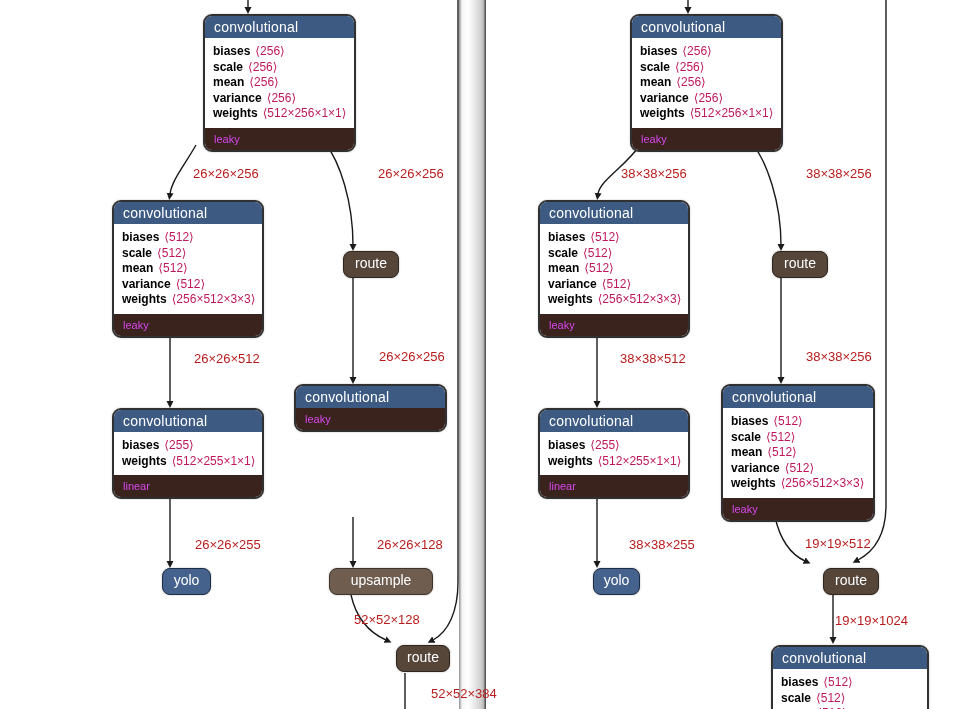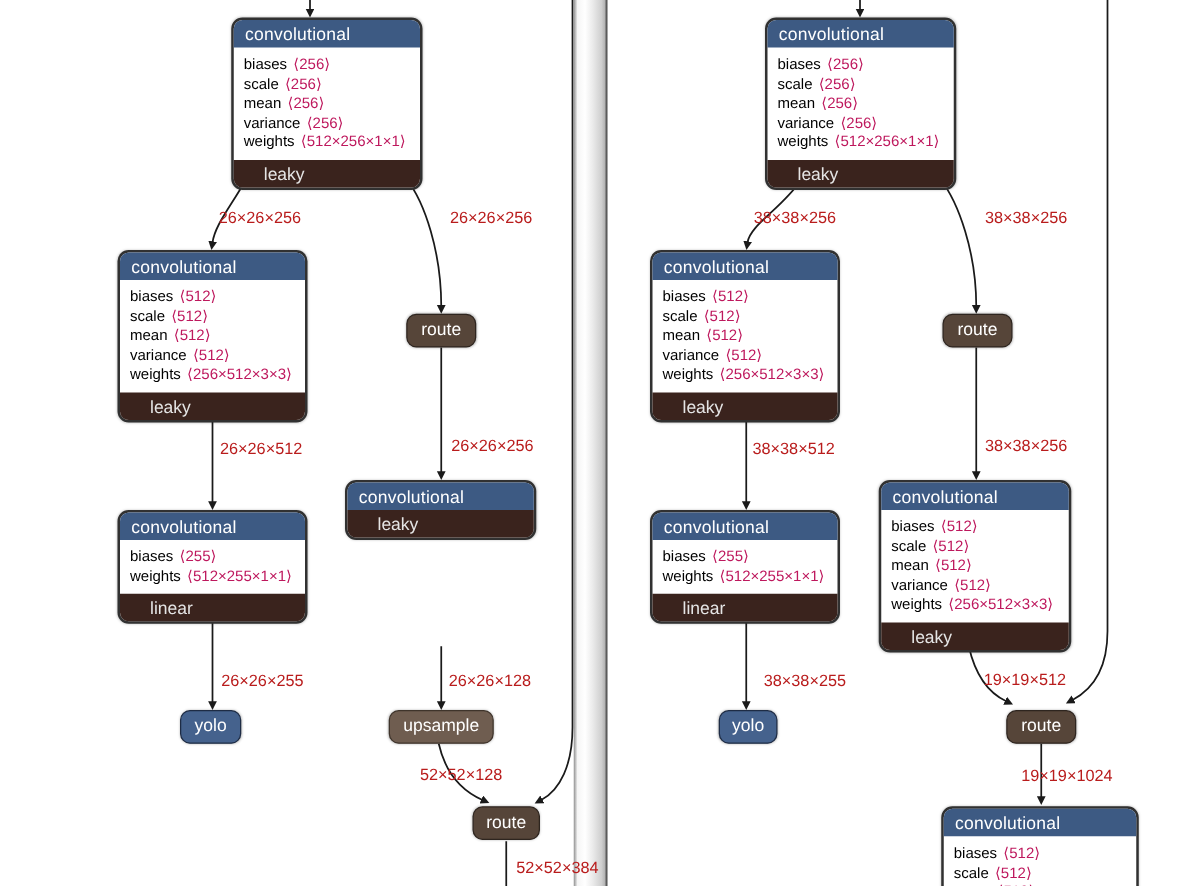--- a/index.html
+++ b/index.html
@@ -1,41 +1,41 @@
 <!DOCTYPE html>
 <html><head>
 <meta charset="utf-8">
 <style>
   html,body{margin:0;padding:0;background:#fff;}
   .screen{
     position:relative;width:958px;height:709px;overflow:hidden;background:#ffffff;
     font-family:"Liberation Sans","DejaVu Sans",sans-serif;
   }
-  .panel{position:absolute;inset:0;}
+  .panel{position:absolute;inset:0;margin-left:18px;}
   
   .divider{
     position:absolute;top:0;height:709px;left:459px;width:27px;z-index:1;
     background:linear-gradient(90deg,#8f8f8f 0px,#f5f5f5 3px,#ffffff 9px,#ececec 55%,#cfcfcf 82%,#b5b5b5 92%,#5f5f5f 96%,#4d4d4d 100%);
   }
   svg.edges{position:absolute;left:0;top:0;z-index:2;pointer-events:none;}
   
   .conv{
     position:absolute;z-index:4;background:#ffffff;border:2px solid #313131;border-radius:9px;
     box-sizing:border-box;box-shadow:0 0 2px rgba(0,0,0,.25);
   }
   .conv .hdr{
     background:#3d5a83;color:#ffffff;font-size:14px;line-height:16px;padding:3px 9px;
     border-radius:7px 7px 0 0;letter-spacing:.2px;
   }
   .conv .body{padding:6px 8px;font-size:12px;line-height:15.5px;color:#111;}
   .field{white-space:nowrap;}
-  .field b{font-weight:normal;color:#000;}
+  .field b{font-weight:bold;color:#000;}
   .field span{margin-left:5px;color:#be185d;}
   .conv .ftr{
-    background:#3a231d;color:#e5e5e5;font-size:14px;line-height:16px;padding:3px 24px;
+    background:#3a231d;color:#d946ef;font-size:11px;line-height:16px;padding:3px 9px;
     border-radius:0 0 7px 7px;
   }
   
   .small{
     position:absolute;z-index:4;box-sizing:border-box;height:27px;border-radius:8px;
     color:#fff;font-size:14px;text-align:center;line-height:23px;box-shadow:0 0 2px rgba(0,0,0,.3);
   }
   .small.route{background:#564539;border:1.5px solid #2e251f;}
   .small.upsample{background:#6f5d50;border:1.5px solid #3f342b;}
   .small.yolo{background:#45628d;border:1.5px solid #1e2c45;}
@@ -117,21 +117,21 @@
     <div class="ftr">linear</div>
   </div>
 
   <div class="conv" style="left:276px;top:384px;width:153px">
     <div class="hdr">convolutional</div>
     <div class="ftr">leaky</div>
   </div>
 
   <div class="small route" style="left:325px;top:251px;width:56px">route</div>
   <div class="small route" style="left:378px;top:645px;width:54px">route</div>
-  <div class="small upsample" style="left:311px;top:568px;width:84px">upsample</div>
+  <div class="small upsample" style="left:311px;top:568px;width:104px">upsample</div>
   <div class="small yolo" style="left:144px;top:568px;width:49px">yolo</div>
 
   <span class="elabel" style="left:175px;top:166px">26×26×256</span>
   <span class="elabel" style="left:360px;top:166px">26×26×256</span>
   <span class="elabel" style="left:176px;top:351px">26×26×512</span>
   <span class="elabel" style="left:361px;top:349px">26×26×256</span>
   <span class="elabel" style="left:177px;top:537px">26×26×255</span>
   <span class="elabel" style="left:359px;top:537px">26×26×128</span>
   <span class="elabel" style="left:336px;top:612px">52×52×128</span>
   <span class="elabel" style="left:413px;top:686px">52×52×384</span>

